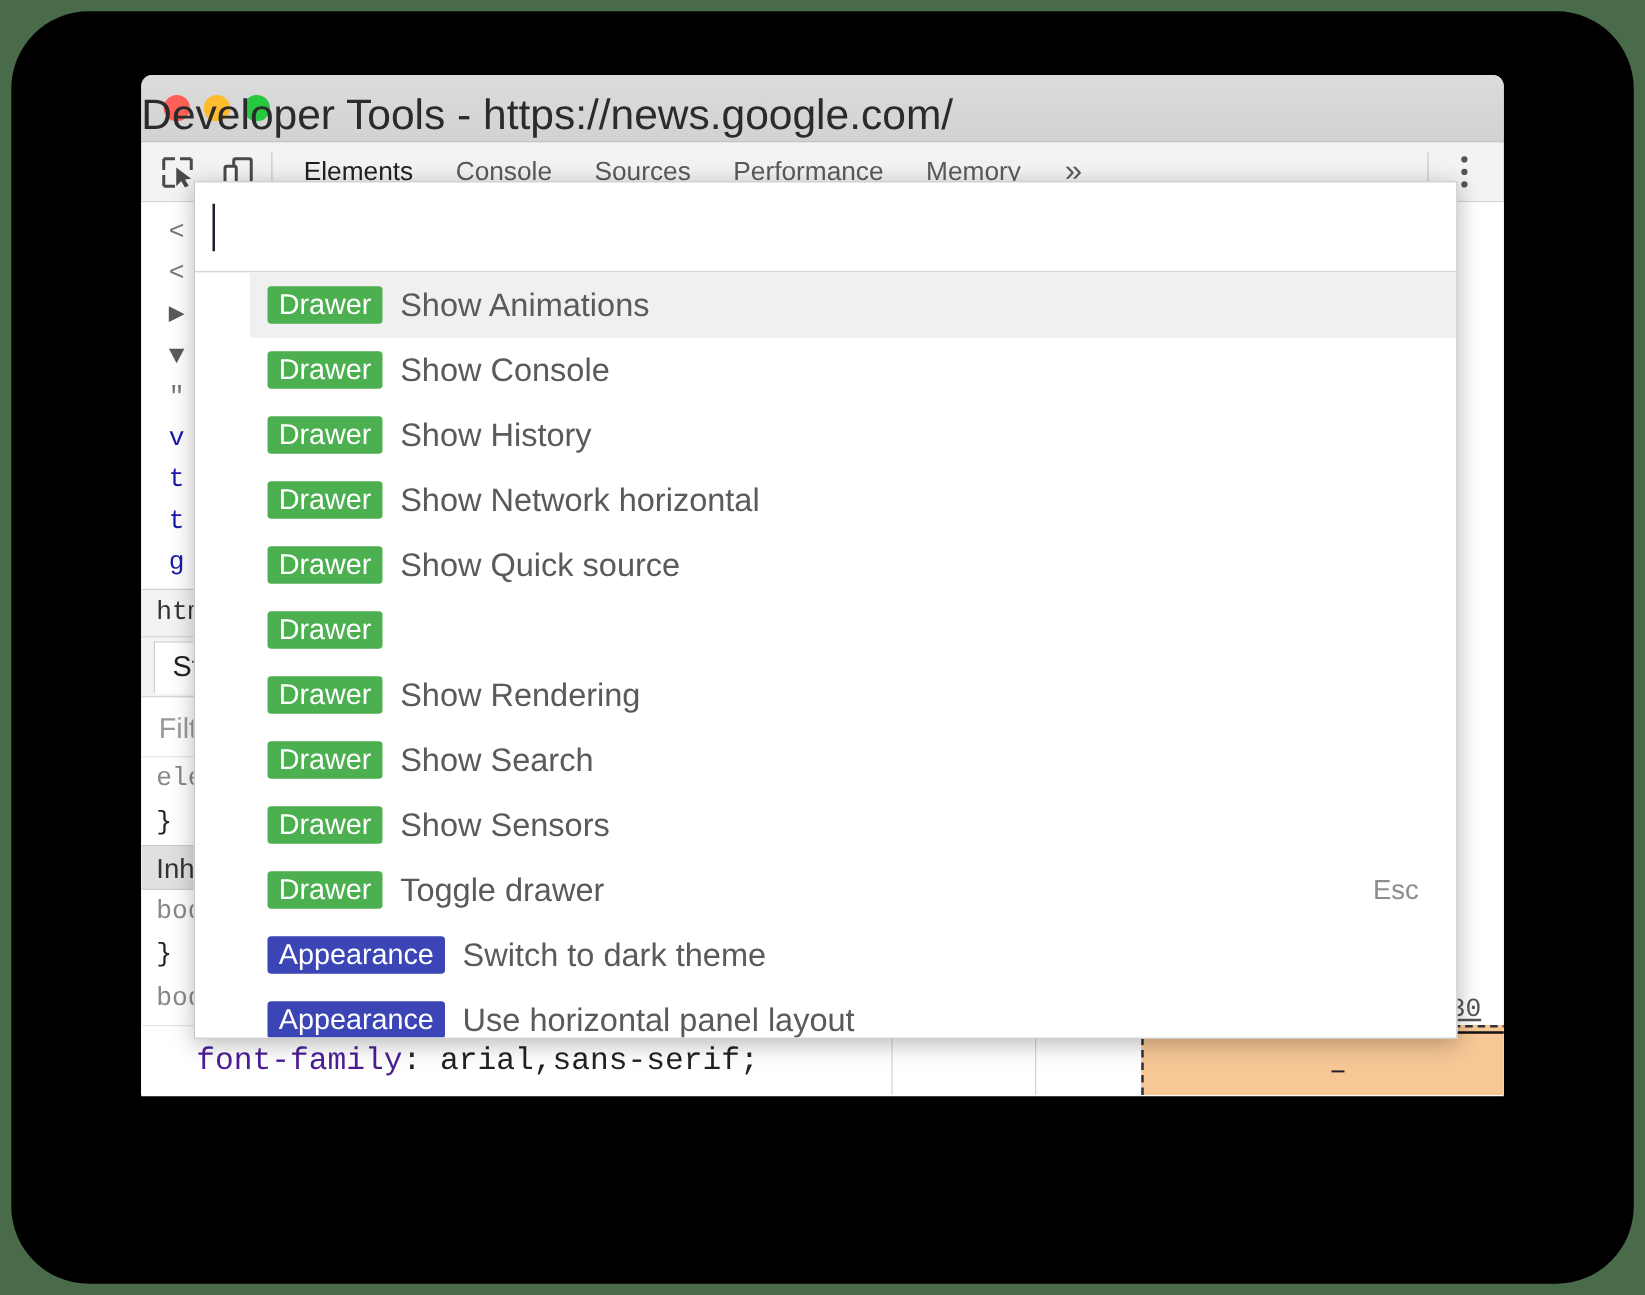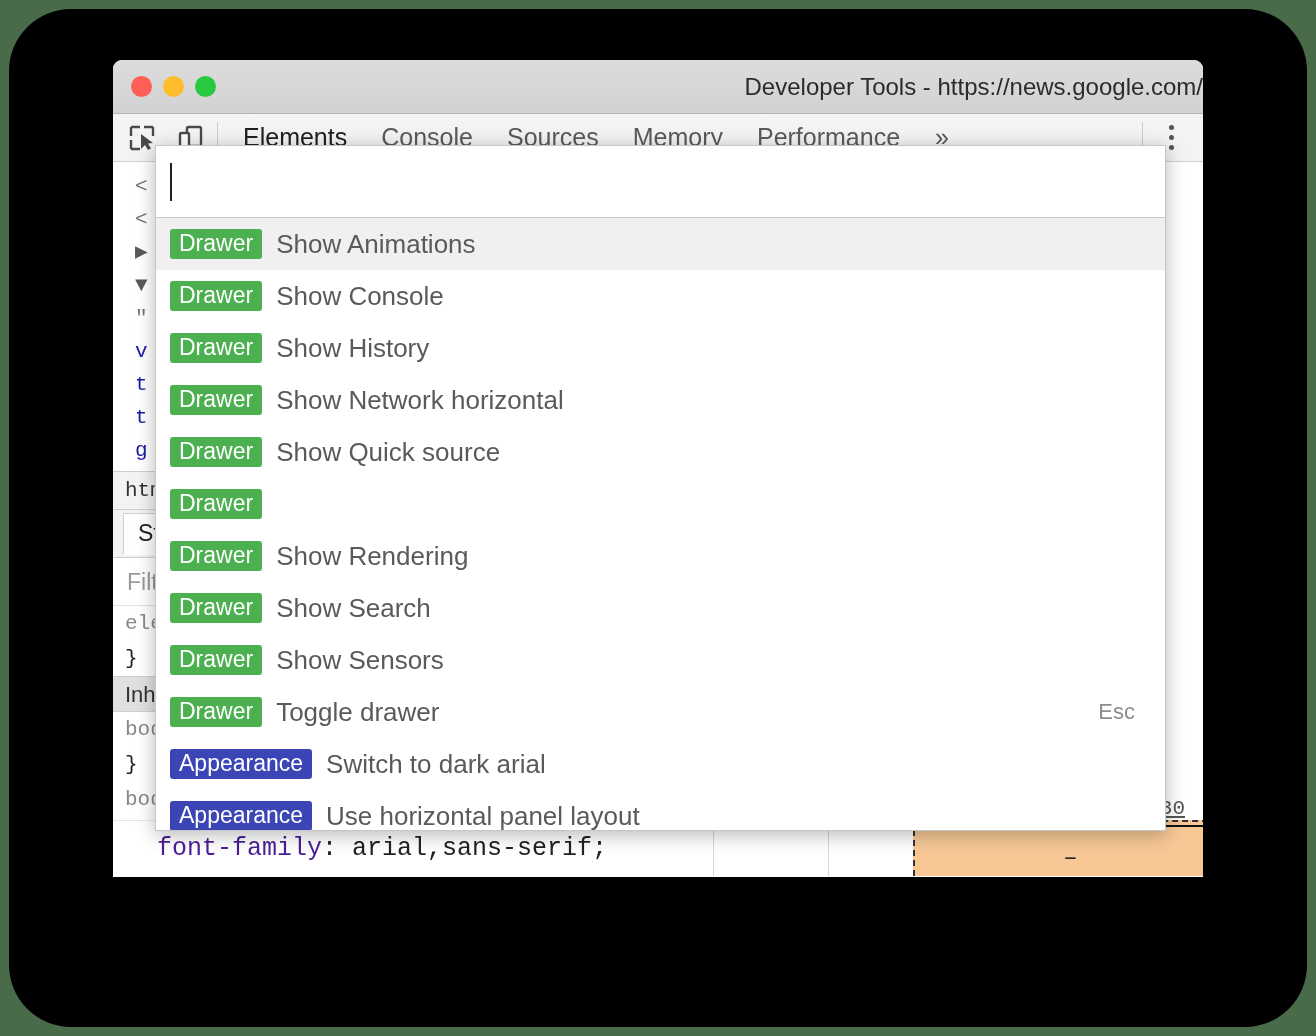--- a/index.html
+++ b/index.html
@@ -40,22 +40,22 @@
   .traffic-lights {
     position: absolute; left: 18px; top: 16px;
     display: flex; gap: 11px;
   }
   .light { width: 21px; height: 21px; border-radius: 50%; }
   .light.red    { background: #ff5f56; }
   .light.yellow { background: #ffbd2e; }
   .light.green  { background: #28c840; }
   #window-title {
     position: absolute; left: 0; right: 0; top: 13px;
-    text-align: right;
-    font-size: 24px;
+    text-align: left;
+    font-size: 34px;
     color: #2b2b2b;
     font-family: "Liberation Sans", sans-serif;
   }
 
   
   #tab-toolbar {
     position: relative;
     height: 48px;
     background: #f3f3f3;
     border-bottom: 1px solid #cfcfcf;
@@ -65,21 +65,21 @@
   .tool-icon {
     width: 38px; height: 38px;
     margin-left: 10px;
     display: flex; align-items: center; justify-content: center;
   }
   .toolbar-sep {
     width: 1px; height: 32px; background: #cacaca; margin: 0 8px;
   }
   #panel-tabs { display: flex; align-items: center; height: 100%; }
   .panel-tab {
-    font-size: 25px;
+    font-size: 21px;
     color: #5a5a5a;
     padding: 0 17px;
     line-height: 47px;
     white-space: nowrap;
   }
   .panel-tab.active { color: #202020; }
   .overflow-tab {
     font-size: 25px; color: #5a5a5a; padding: 0 18px; line-height: 47px;
   }
   #toolbar-right {
@@ -256,20 +256,21 @@
   #palette-list {
     flex: 1 1 auto;
     overflow: hidden;
     background: #fff;
   }
   .palette-row {
     height: 52px;
     display: flex; align-items: center;
     padding: 0 14px;
     position: relative;
+    margin-left: 44px;
   }
   .palette-row.selected { background: #f0f0f0; }
   .badge {
     color: #fff;
     font-size: 23px;
     font-family: "Liberation Sans", sans-serif;
     padding: 3px 9px 4px;
     border-radius: 3px;
     line-height: 1;
     white-space: nowrap;
@@ -319,22 +320,22 @@
       <svg width="28" height="28" viewBox="0 0 28 28">
         <rect x="11" y="3" width="14" height="19" rx="1.5" stroke="#4a4a4a" stroke-width="2.4" fill="none"></rect>
         <rect x="4" y="9" width="9" height="16" rx="1.5" stroke="#4a4a4a" stroke-width="2.4" fill="#fff"></rect>
       </svg>
     </div>
     <div class="toolbar-sep"></div>
     <div id="panel-tabs">
       <div class="panel-tab active">Elements</div>
       <div class="panel-tab">Console</div>
       <div class="panel-tab">Sources</div>
+      <div class="panel-tab">Performance</div>
       <div class="panel-tab">Memory</div>
-      <div class="panel-tab">Performance</div>
       <div class="overflow-tab">»</div>
     </div>
     <div id="toolbar-right">
       <div class="toolbar-sep"></div>
       <div class="dots-vert">
         <i></i>
           <i></i>
           <i></i>
       </div>
     </div>
@@ -451,21 +452,21 @@
       </div>
 
       <div class="palette-row">
         <span class="badge drawer">Drawer</span>
         <span class="row-title">Toggle drawer</span>
         <span class="row-shortcut">Esc</span>
       </div>
 
       <div class="palette-row">
         <span class="badge appearance">Appearance</span>
-        <span class="row-title">Switch to dark arial</span>
+        <span class="row-title">Switch to dark theme</span>
         <span class="row-shortcut"></span>
       </div>
 
       <div class="palette-row">
         <span class="badge appearance">Appearance</span>
         <span class="row-title">Use horizontal panel layout</span>
         <span class="row-shortcut"></span>
       </div>
 
     </div>

